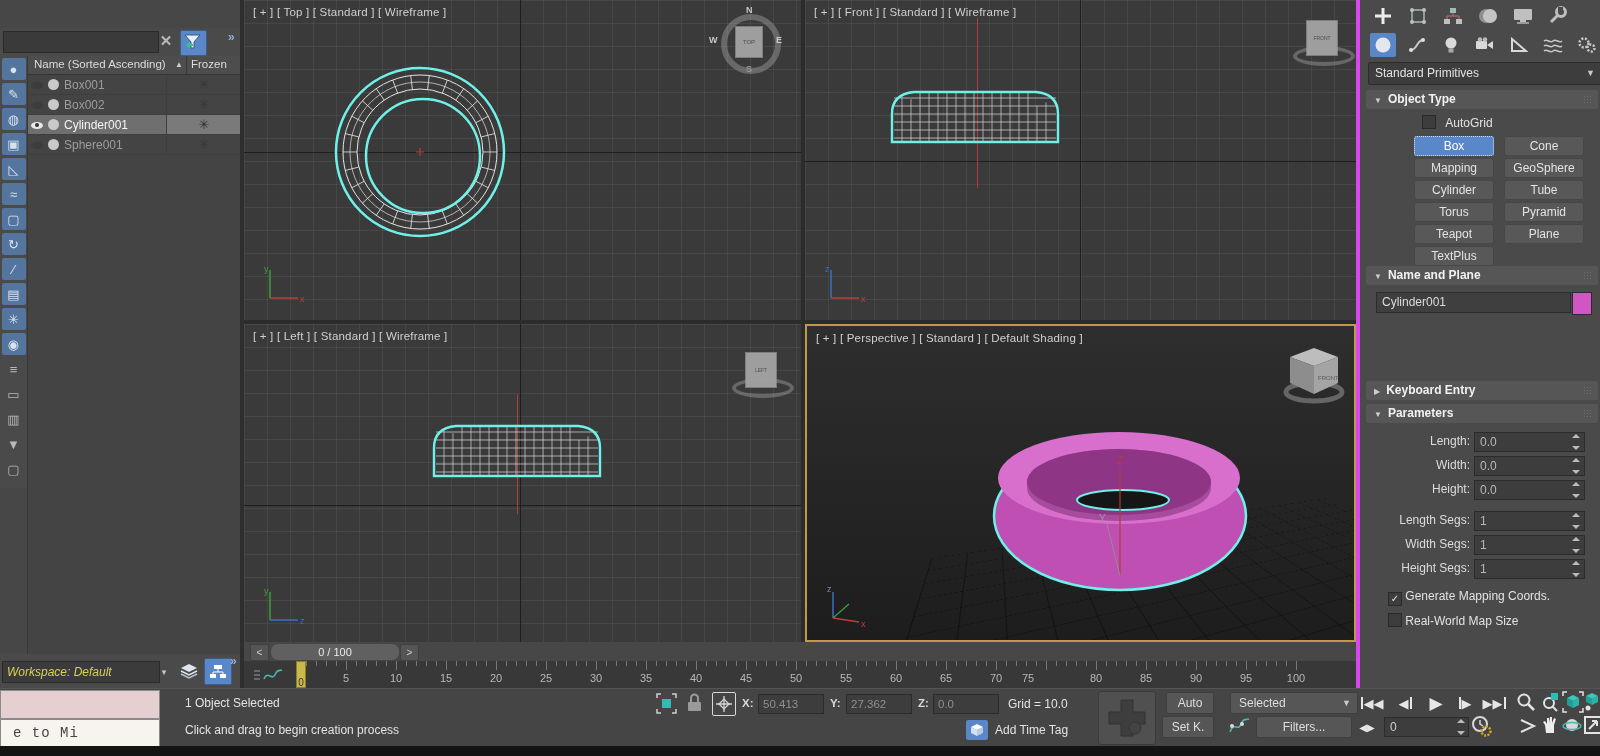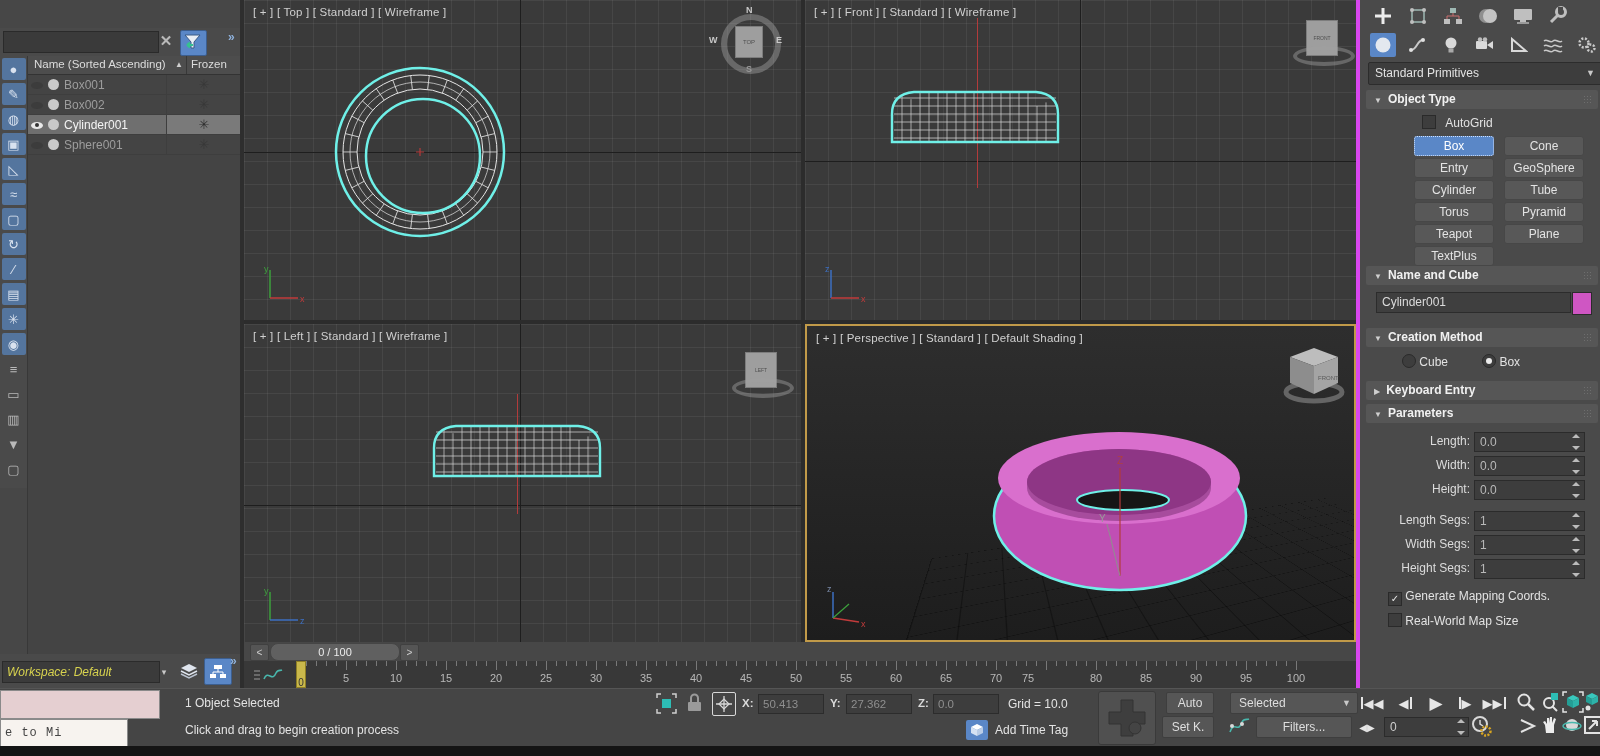--- a/index.html
+++ b/index.html
@@ -91,21 +91,21 @@
   #slider-row{left:244px;top:642px;width:1112px;height:19px;background:#474747;border-bottom:1px solid #3a3a3a;}
   .ts-btn{position:absolute;top:2px;width:17px;height:15px;background:#555;border:1px solid #404040;border-radius:2px;color:#cfcfcf;font-size:10px;text-align:center;line-height:15px;}
   #time-slider{position:absolute;left:26px;top:1px;width:128px;height:16px;background:#606060;border:1px solid #454545;border-radius:8px;color:#ececec;font-size:11px;text-align:center;line-height:16px;}
   #ruler{left:244px;top:661px;width:1112px;height:28px;background:#383838;border-bottom:1px solid #272727;}
   .tick{position:absolute;top:0;width:1px;background:#787878;}
   .tick-label{position:absolute;top:11px;font-size:11px;color:#b8b8b8;transform:translateX(-50%);}
   #frame-cursor{position:absolute;left:52px;top:0;width:10px;height:27px;background:#c9b84b;border:1px solid #8f7f24;box-sizing:border-box;color:#333;font-size:10px;text-align:center;line-height:42px;}
   
   #status-bar{left:0;top:688px;width:1600px;height:58px;background:#454545;border-top:1px solid #555;}
   #listener-pink{position:absolute;left:0;top:1px;width:160px;height:29px;background:#e5cfd1;border:1px solid #8a8a8a;box-sizing:border-box;}
-  #listener-white{position:absolute;left:0;top:30px;width:128px;height:28px;background:#f7f3ef;border:1px solid #8a8a8a;box-sizing:border-box;color:#444;font-family:"Liberation Mono",monospace;font-size:12px;line-height:26px;padding-left:4px;letter-spacing:1px;}
+  #listener-white{position:absolute;left:0;top:30px;width:160px;height:28px;background:#f7f3ef;border:1px solid #8a8a8a;box-sizing:border-box;color:#444;font-family:"Liberation Mono",monospace;font-size:14px;line-height:26px;padding-left:12px;letter-spacing:1px;}
   .status-text{position:absolute;color:#e3e3e3;font-size:12px;}
   .coord-lbl{position:absolute;top:8px;color:#dadada;font-size:11.5px;font-weight:bold;}
   .coord-field{position:absolute;top:5px;width:60px;height:18px;background:#3d3d3d;border:1px solid #2c2c2c;color:#8f8f8f;font-size:11.5px;line-height:18px;padding-left:4px;}
   .sb-btn{position:absolute;height:20px;background:#565656;border:1px solid #3e3e3e;border-radius:2px;color:#dedede;font-size:12px;text-align:center;}
   .pb-btn{position:absolute;top:3px;height:22px;color:#e6e6e6;font-size:13px;display:flex;align-items:center;justify-content:center;gap:1px;}
   .pb-bar{display:inline-block;width:2px;height:12px;background:#e6e6e6;}
   #bottom-edge{left:0;top:746px;width:1600px;height:10px;background:#141414;}
   svg{display:block;}
 </style>
 </head>
@@ -474,42 +474,38 @@
 
     <div class="rollout" style="top:90px;height:175px;">
       <div class="roll-head"><span class="tri">▼</span><span>Object Type</span><span class="grip"></span></div>
       <div style="position:absolute;left:56px;top:25px;">
         <span class="checkbox" id="autogrid-box"></span>
         <span style="margin-left:6px;color:#e2e2e2;">AutoGrid</span>
       </div>
       <div id="obj-buttons">
           <div class="obj-btn active" style="left: 48px; top: 46px;">Box</div>
           <div class="obj-btn" style="left: 138px; top: 46px;">Cone</div>
-          <div class="obj-btn" style="left: 48px; top: 68px;">Entry</div>
+          <div class="obj-btn" style="left: 48px; top: 68px;">Mapping</div>
           <div class="obj-btn" style="left: 138px; top: 68px;">GeoSphere</div>
           <div class="obj-btn" style="left: 48px; top: 90px;">Cylinder</div>
           <div class="obj-btn" style="left: 138px; top: 90px;">Tube</div>
           <div class="obj-btn" style="left: 48px; top: 112px;">Torus</div>
           <div class="obj-btn" style="left: 138px; top: 112px;">Pyramid</div>
           <div class="obj-btn" style="left: 48px; top: 134px;">Teapot</div>
           <div class="obj-btn" style="left: 138px; top: 134px;">Plane</div>
           <div class="obj-btn" style="left: 48px; top: 156px;">TextPlus</div>
         </div>
     </div>
 
     <div class="rollout" style="top:266px;height:55px;">
-      <div class="roll-head"><span class="tri">▼</span><span>Name and Cube</span><span class="grip"></span></div>
+      <div class="roll-head"><span class="tri">▼</span><span>Name and Plane</span><span class="grip"></span></div>
       <div id="name-input">Cylinder001</div>
       <div id="color-swatch"></div>
     </div>
 
-    <div class="rollout" style="top:328px;height:45px;">
-      <div class="roll-head"><span class="tri">▼</span><span>Creation Method</span><span class="grip"></span></div>
-      <div id="creation-radios" style="position:absolute;left:36px;top:26px;"><span style="margin-right: 34px;"><span class="radio"></span> <span style="color:#e2e2e2;">Cube</span></span><span style="margin-right: 34px;"><span class="radio sel"></span> <span style="color:#e2e2e2;">Box</span></span></div>
-    </div>
 
     <div class="rollout" style="top:381px;height:20px;">
       <div class="roll-head"><span class="tri">▶</span><span>Keyboard Entry</span><span class="grip"></span></div>
     </div>
 
     <div class="rollout" style="top:404px;height:215px;">
       <div class="roll-head"><span class="tri">▼</span><span>Parameters</span><span class="grip"></span></div>
       <div id="param-rows">
           <div class="param-row" style="top: 28px;">
             <span class="lbl">Length:</span>

